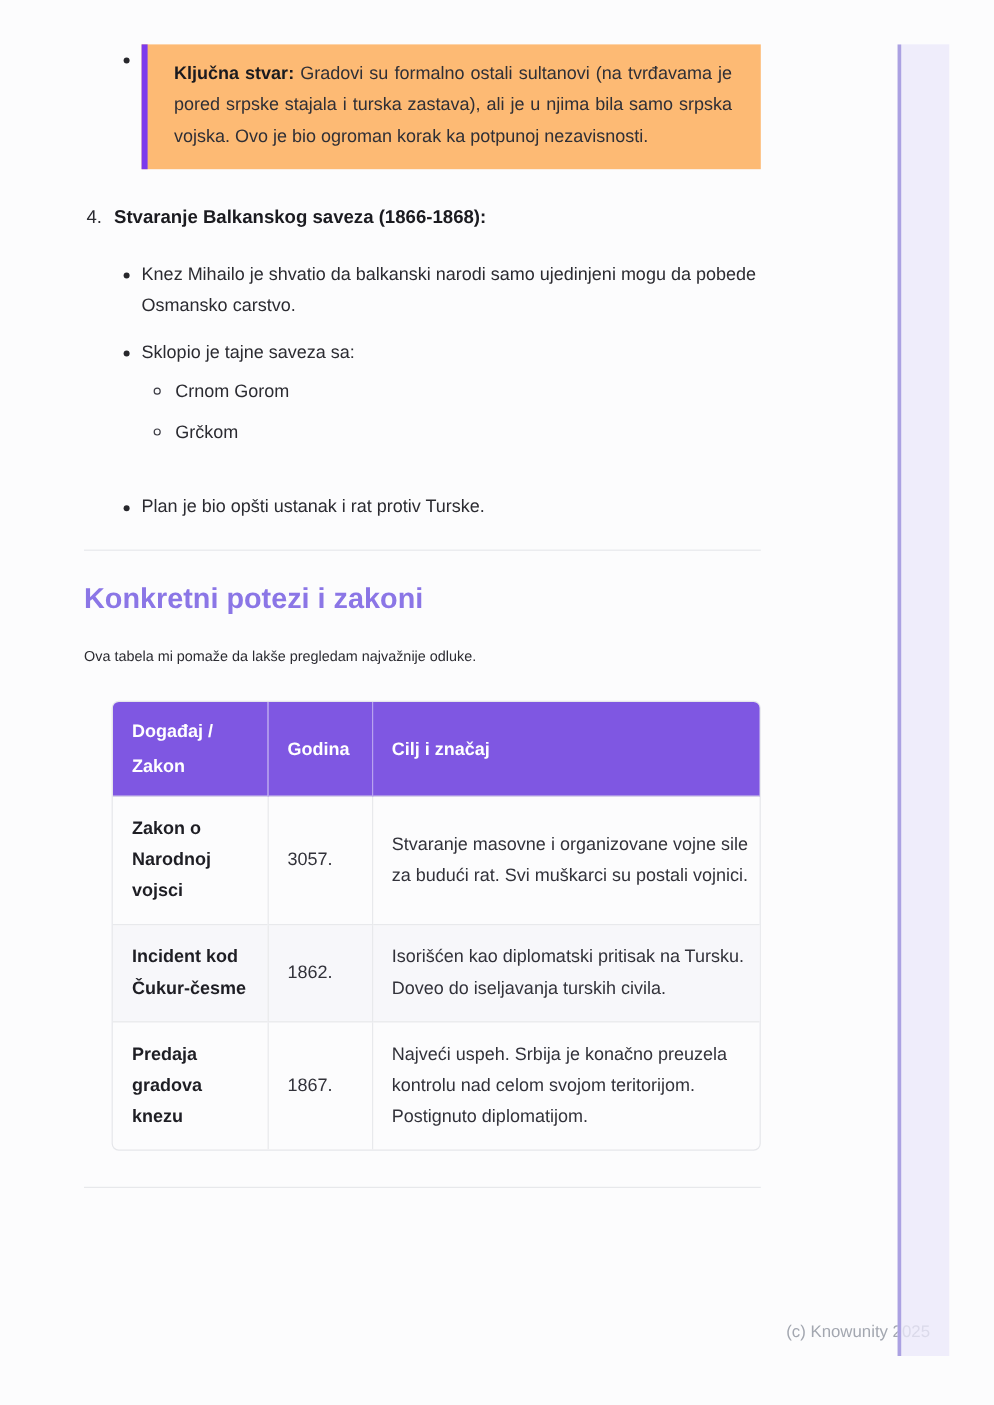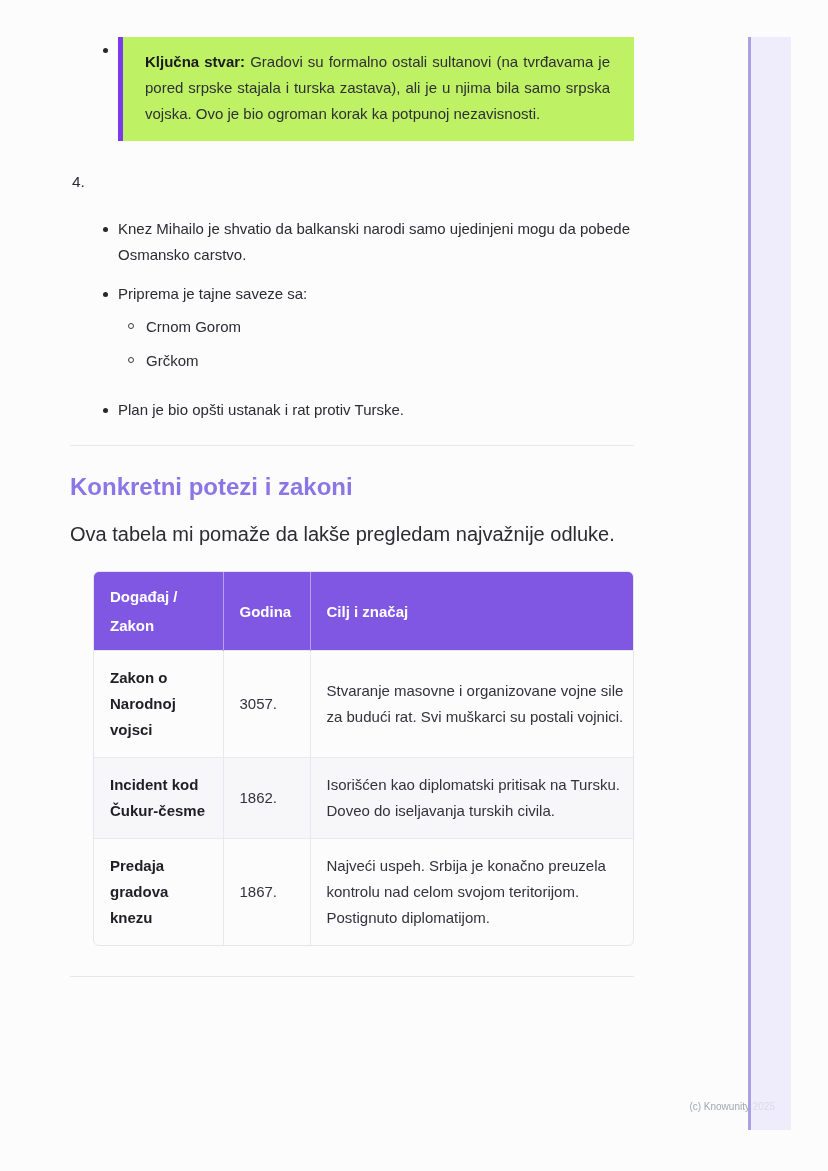--- a/index.html
+++ b/index.html
@@ -20,21 +20,21 @@
   .li-row { display: flex; align-items: flex-start; }
   .dot-col { width: 48px; flex: 0 0 48px; position: relative; }
   .dot-col .dot {
     position: absolute; left: 33px; top: 11px;
     width: 5px; height: 5px; border-radius: 50%;
     background: #27272c;
   }
   .callout {
     flex: 1;
     border-left: 5px solid #7c3aed;
-    background: #bef264;
+    background: #fdba74;
     padding: 12px 24px 14px 22px;
     font-size: 15px; line-height: 26px;
     text-align: justify;
     color: #2f2f36;
   }
   .callout b { color: #1a1a1f; }
   
   .numbered {
     margin-top: 28px;
     display: flex;
@@ -48,32 +48,32 @@
   .li-text { flex: 1; font-size: 15px; line-height: 26px; color: #2b2b31; }
   .sublist { margin-top: 7px; }
   .sub-row { display: flex; align-items: flex-start; margin-bottom: 8px; }
   .sub-dot-col { width: 28px; flex: 0 0 28px; position: relative; }
   .sub-dot-col .circle {
     position: absolute; left: 10px; top: 9px;
     width: 6px; height: 6px; border-radius: 50%;
     border: 1.5px solid #3c3c44; background: transparent;
   }
   .sub-text { font-size: 15px; line-height: 26px; color: #2b2b31; }
-  .last-bullet { margin-top: 15px; }
+  .last-bullet { margin-top: 28px; }
   
   .divider { border: none; border-top: 1px solid #e7e8eb; margin-top: 22px; }
   .divider.bottom { margin-top: 30px; }
   
   .section-heading {
     margin-top: 26px;
     font-size: 24px; font-weight: bold;
     color: #8b76e6;
     line-height: 30px;
   }
-  .intro { margin-top: 19px; font-size: 20px; line-height: 26px; color: #2b2b31; }
+  .intro { margin-top: 19px; font-size: 12px; line-height: 26px; color: #2b2b31; }
   
   .tbl-wrap {
     margin-top: 24px;
     border-radius: 6px;
     overflow: hidden;
     border: 1px solid #e5e6ea;
     margin-left: 23px;
   }
   table { width: 100%; border-collapse: collapse; table-layout: fixed; }
   col.c1 { width: 129px; } col.c2 { width: 87px; } col.c3 { width: 346px; }
@@ -96,21 +96,21 @@
     border-top: 1px solid #e8e9ec;
     border-right: 1px solid #e8e9ec;
   }
   tbody td:last-child { border-right: none; }
   tbody td.event { font-weight: bold; color: #1e1e24; }
   tbody tr:nth-child(even) td { background: #f7f7fa; }
   
   .footer-credit {
     position: absolute;
     top: 1101px; right: 53px;
-    font-size: 10px;
+    font-size: 14px;
     color: #a3a7b0;
     z-index: 1;
   }
   .scroll-strip {
     position: absolute;
     left: 748px; top: 37px;
     width: 43px; height: 1093px;
     background: rgba(235, 232, 250, 0.78);
     border-left: 3px solid rgba(167, 157, 224, 0.95);
     z-index: 5;
@@ -126,36 +126,37 @@
       <span class="dot"></span>
     </div>
     <div class="callout">
       <b>Ključna stvar:</b>
       <span>Gradovi su formalno ostali sultanovi (na tvrđavama je pored srpske stajala i turska zastava), ali je u njima bila samo srpska vojska. Ovo je bio ogroman korak ka potpunoj nezavisnosti.</span>
     </div>
   </div>
 
   <div class="numbered">
     <span class="num-marker">4.</span>
+    <span class="num-title">Stvaranje Balkanskog saveza (1866-1868):</span>
   </div>
 
   <div class="blist">
     <div class="li-row">
       <div class="dot-col">
         <span class="dot"></span>
       </div>
       <div class="li-text">Knez Mihailo je shvatio da balkanski narodi samo ujedinjeni mogu da pobede Osmansko carstvo.</div>
     </div>
 
     <div class="li-row">
       <div class="dot-col">
         <span class="dot"></span>
       </div>
       <div class="li-text">
-        <span>Priprema je tajne saveze sa:</span>
+        <span>Sklopio je tajne saveza sa:</span>
         <div class="sublist">
           <div class="sub-row">
             <div class="sub-dot-col">
               <span class="circle"></span>
             </div>
             <span class="sub-text">Crnom Gorom</span>
           </div>
           <div class="sub-row">
             <div class="sub-dot-col">
               <span class="circle"></span>

